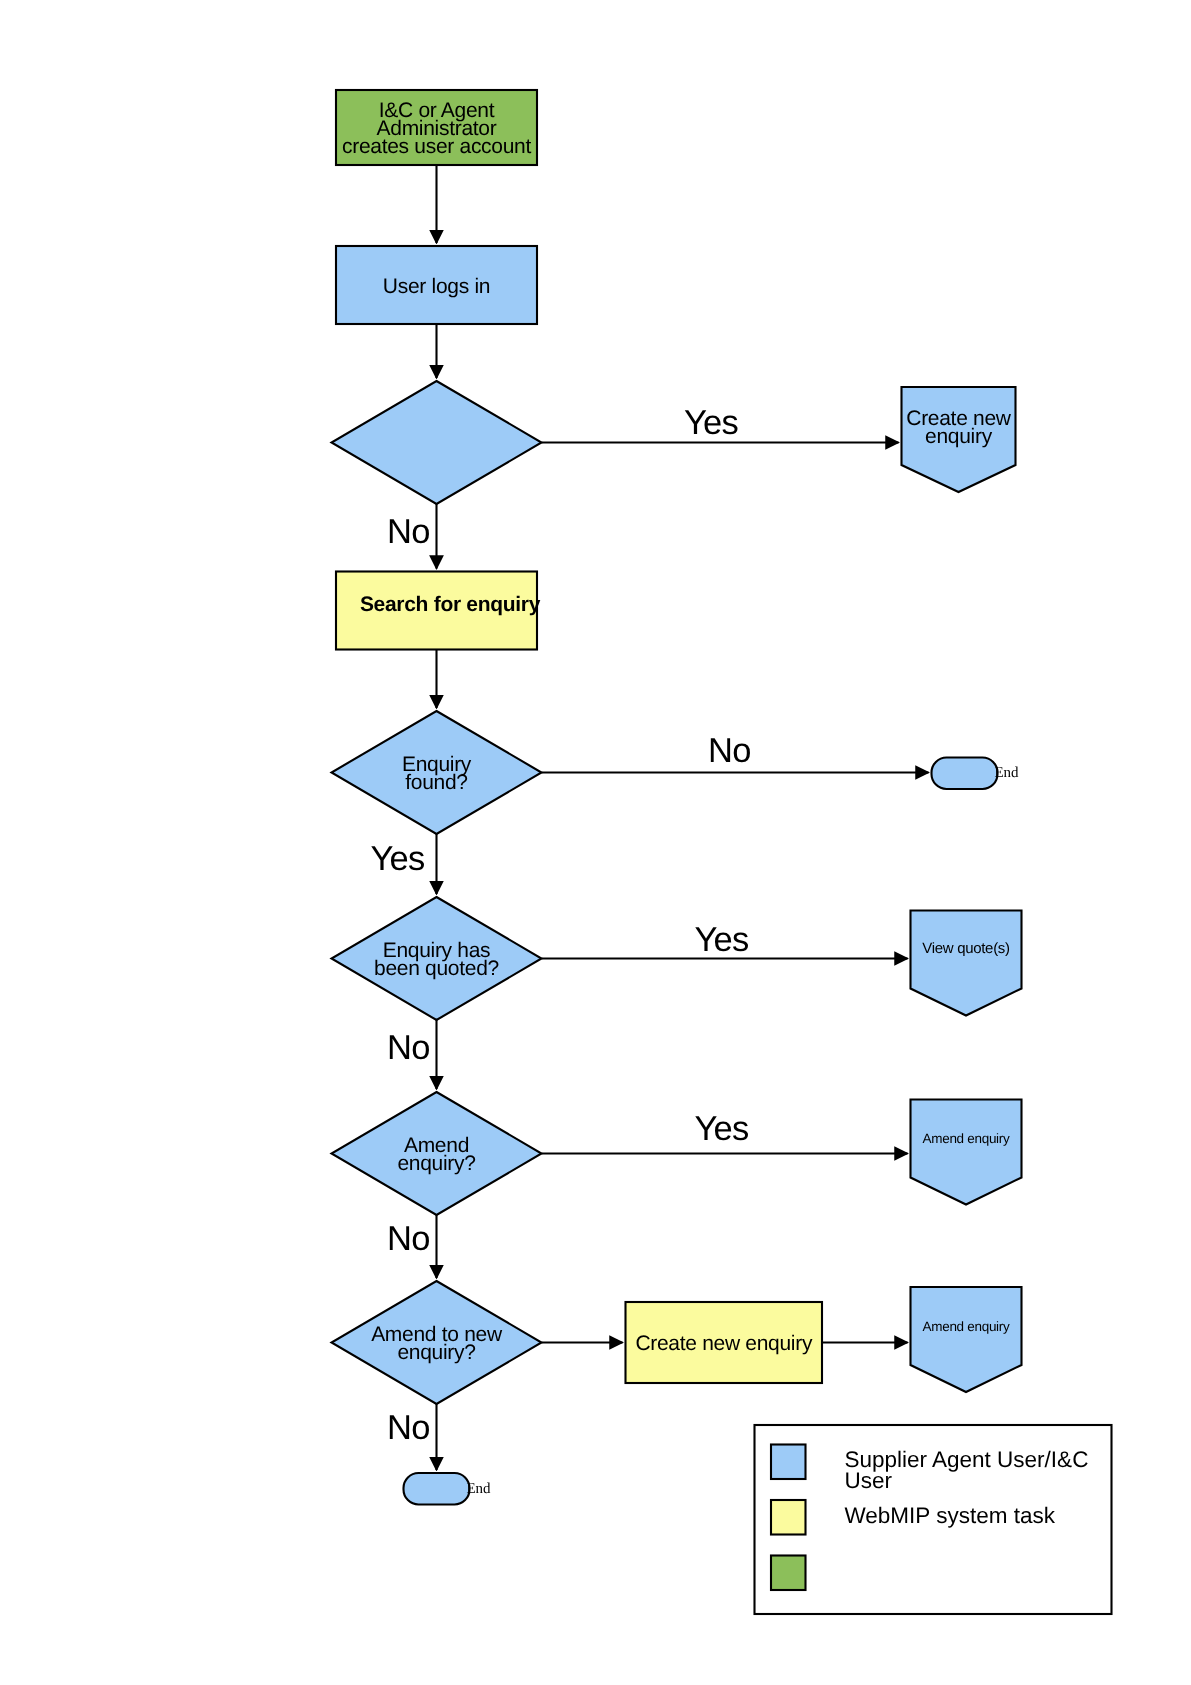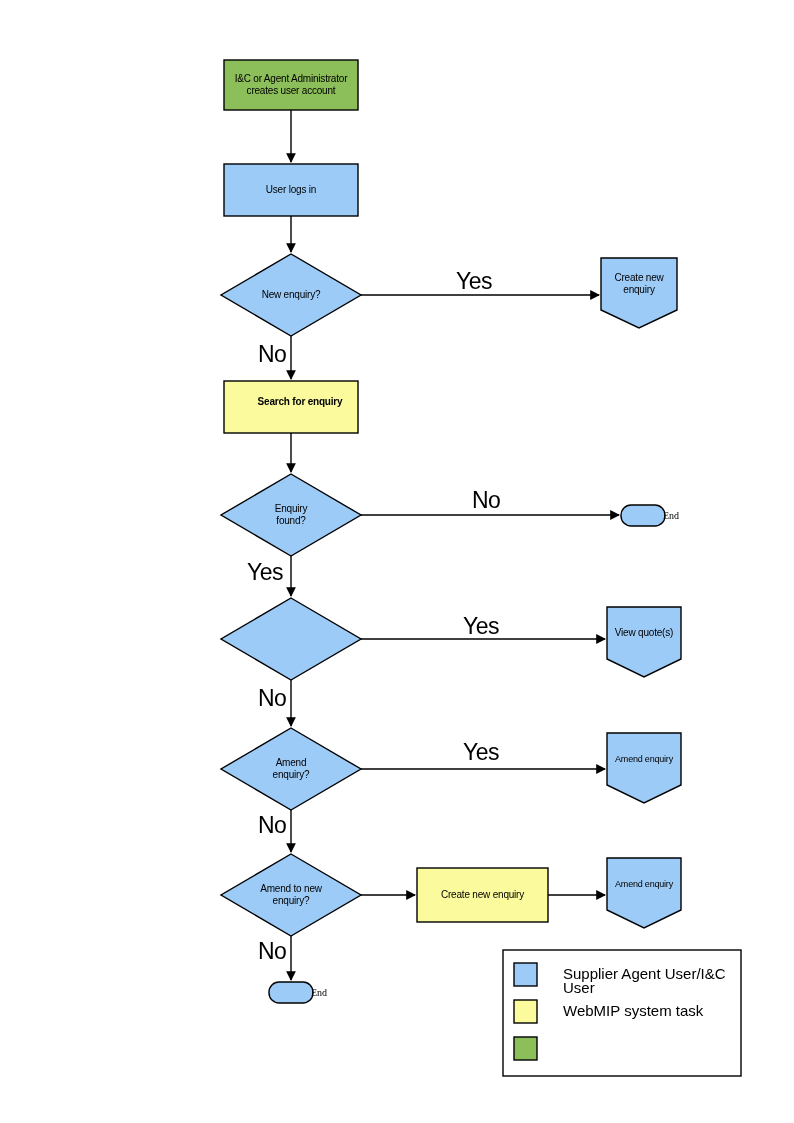--- a/index.html
+++ b/index.html
@@ -25,21 +25,21 @@
     height: 1123px;
   }
   .shape-label {
     position: absolute;
     display: flex;
     align-items: center;
     justify-content: center;
     text-align: center;
     color: #000000;
     font-family: "Liberation Sans", sans-serif;
-    font-size: 10px;
+    font-size: 14px;
     line-height: 12px;
     letter-spacing: -0.2px;
     pointer-events: none;
     white-space: pre-line;
   }
   .edge-label {
     position: absolute;
     color: #000000;
     font-family: "Liberation Sans", sans-serif;
     font-size: 23px;
@@ -129,32 +129,33 @@
     <rect x="514" y="963" width="23" height="23" fill="#9DCBF7" stroke="#000000" stroke-width="1.4"></rect>
     <rect x="514" y="1000" width="23" height="23" fill="#FBFB9E" stroke="#000000" stroke-width="1.4"></rect>
     <rect x="514" y="1037" width="23" height="23" fill="#8CBF5A" stroke="#000000" stroke-width="1.4"></rect>
   </svg>
 
   <div class="shape-label" style="left:224px; top:60px; width:134px; height:50px;">I&amp;C or Agent Administrator
 creates user account</div>
 
   <div class="shape-label" style="left:224px; top:164px; width:134px; height:52px;">User logs in</div>
 
-  <div class="shape-label" style="left:231px; top:254px; width:120px; height:82px;">New enquiry?</div>
 
   <div class="shape-label" style="left:601px; top:258px; width:76px; height:52px;">Create new
 enquiry</div>
 
   <div class="shape-label" style="left:224px; top:376px; width:152px; height:52px;font-weight:bold;">Search for enquiry</div>
 
   <div class="shape-label" style="left:231px; top:474px; width:120px; height:82px;">Enquiry
 found?</div>
 
   <div class="term-label" style="left:621px; top:505px; width:44px; height:21px;">End</div>
 
+  <div class="shape-label" style="left:228px; top:598px; width:126px; height:82px;">Enquiry has
+been quoted?</div>
 
   <div class="shape-label" style="left:605px; top:607px; width:78px; height:52px; font-size:10px;">View quote(s)</div>
 
   <div class="shape-label" style="left:231px; top:728px; width:120px; height:82px;">Amend
 enquiry?</div>
 
   <div class="shape-label" style="left:604px; top:733px; width:80px; height:52px; font-size:9px;">Amend enquiry</div>
 
   <div class="shape-label" style="left:228px; top:854px; width:126px; height:82px;">Amend to new
 enquiry?</div>

